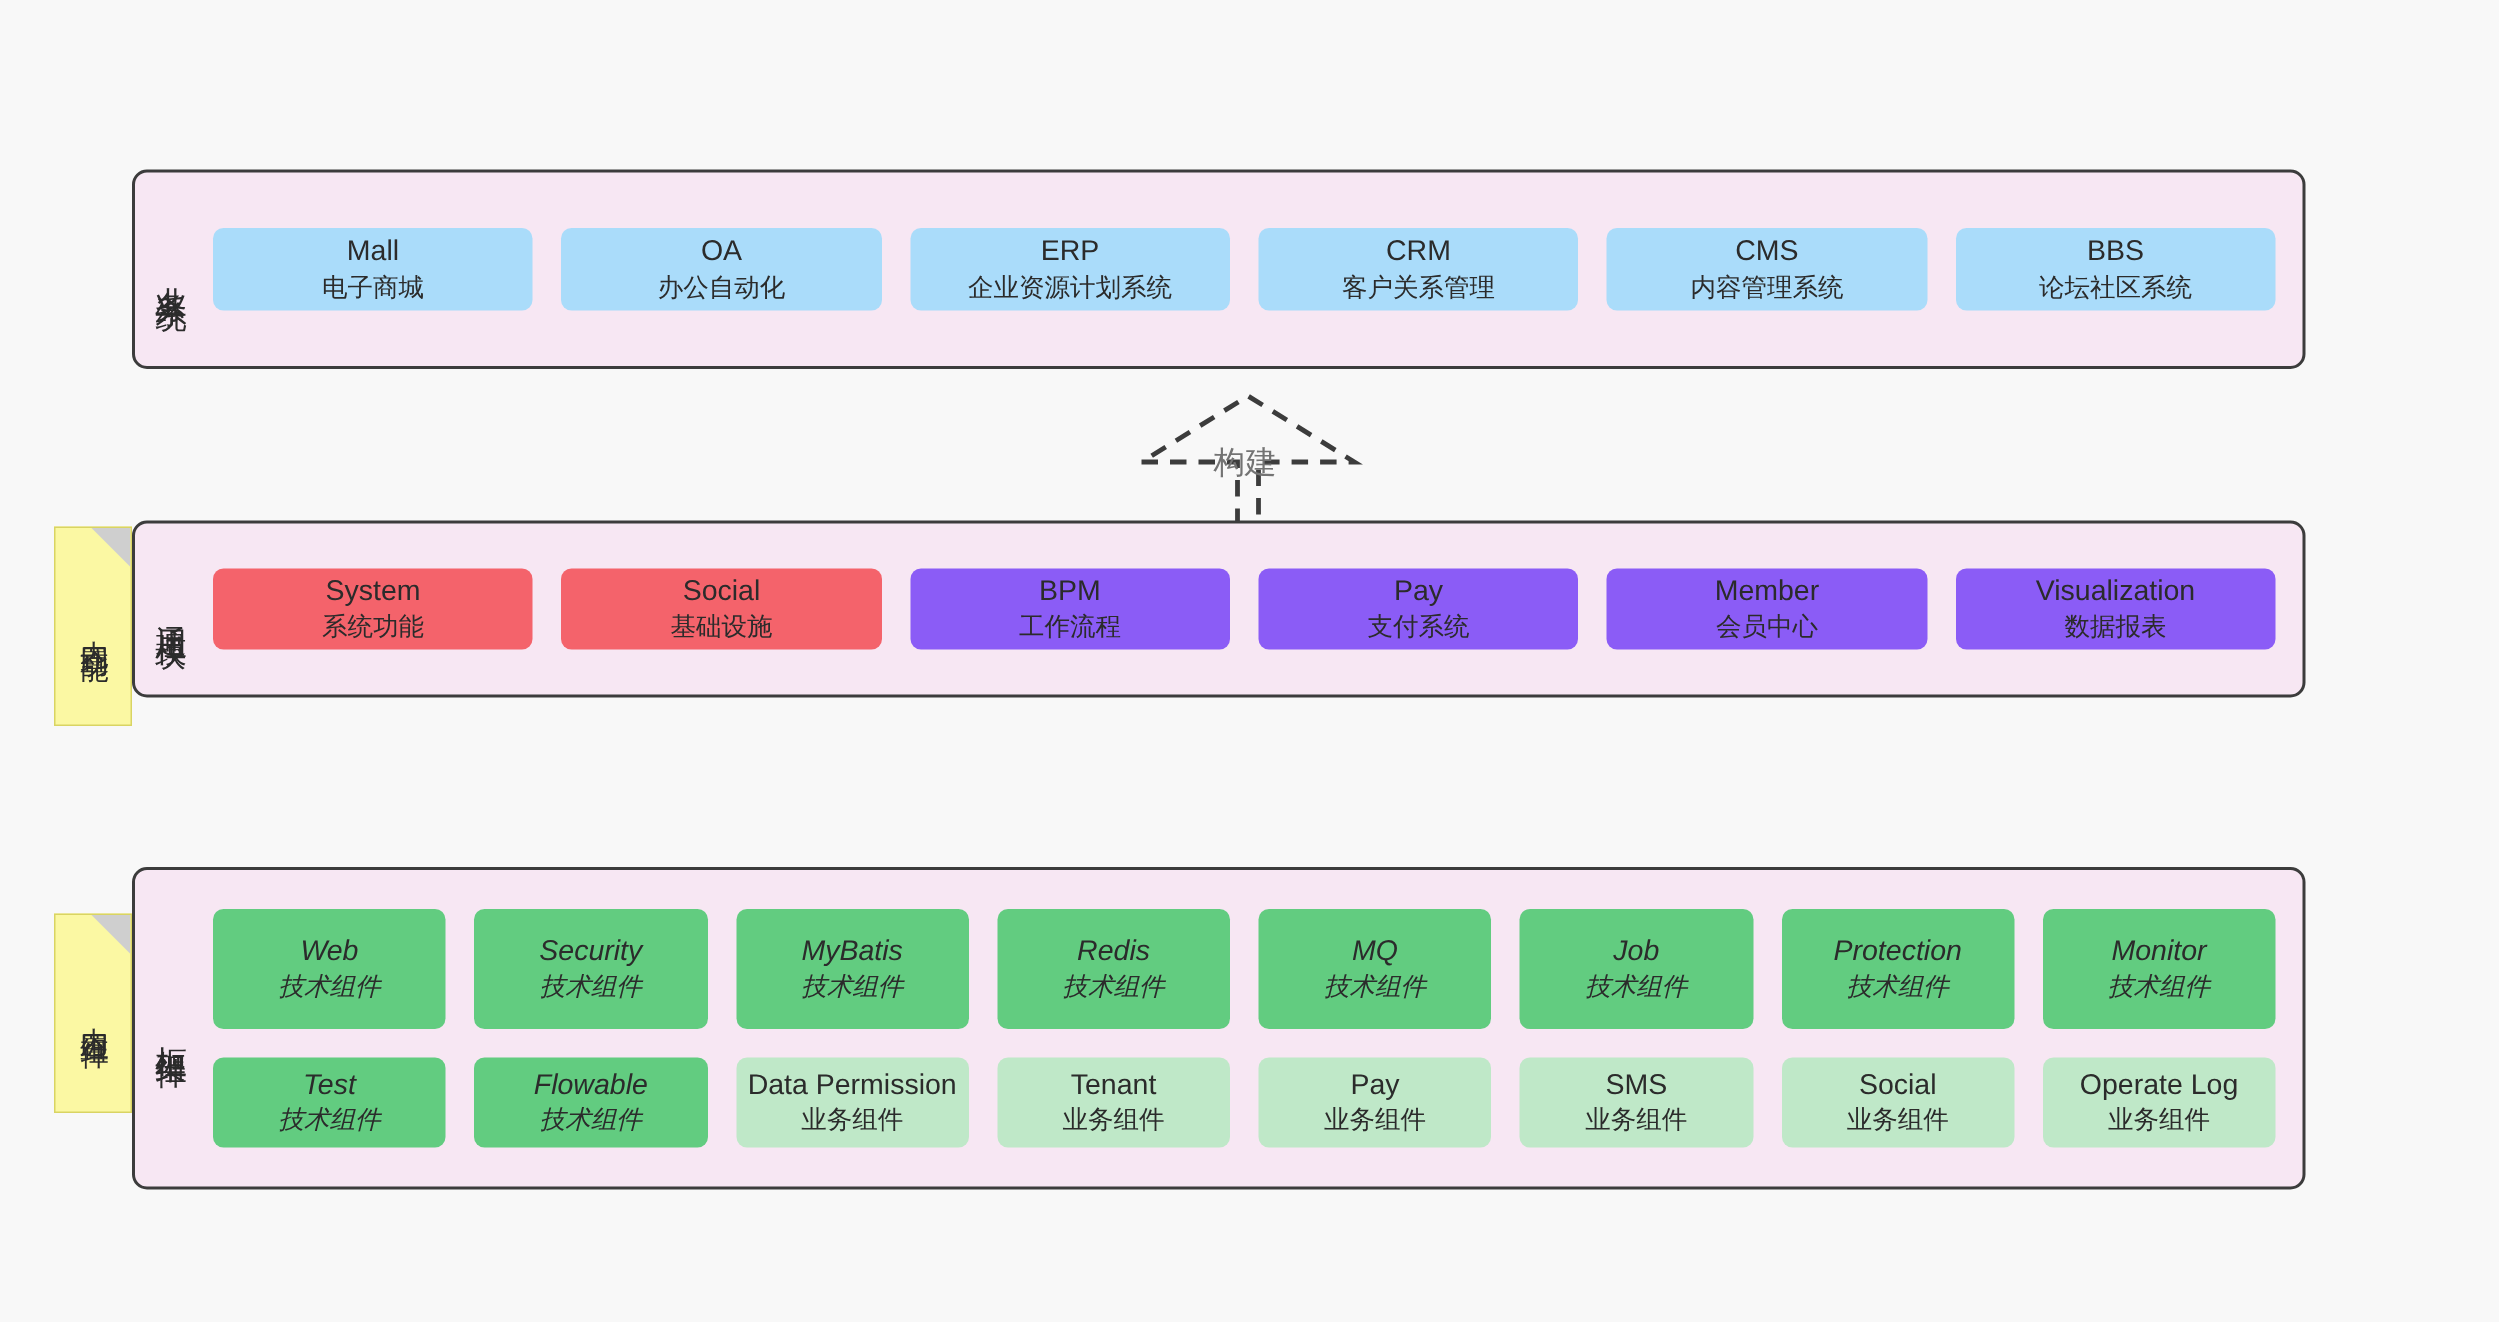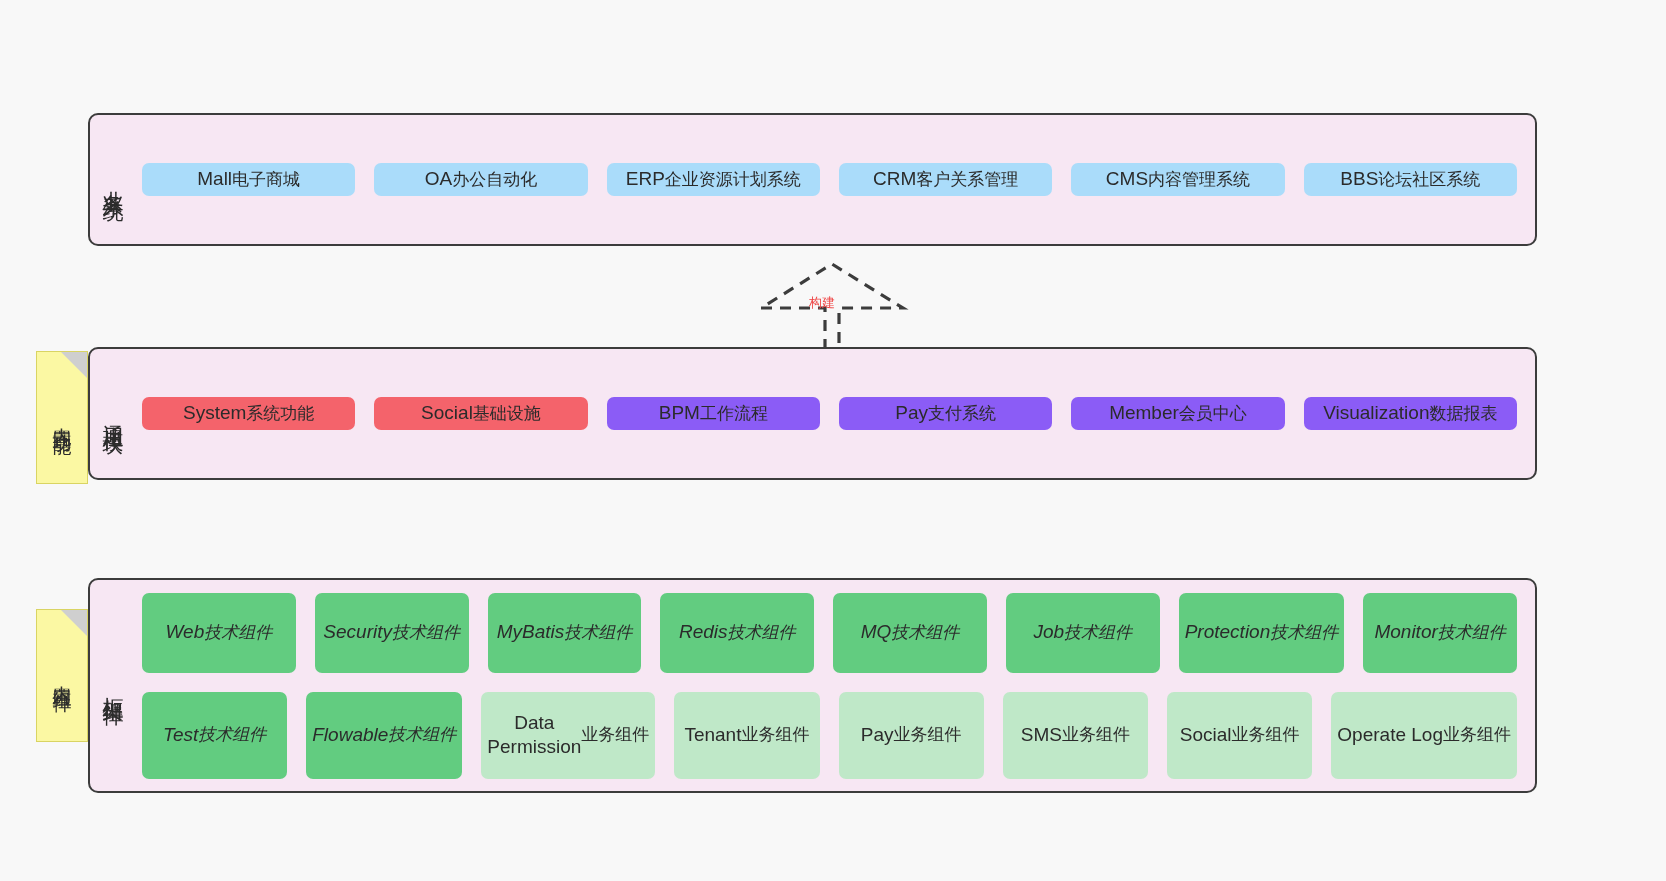--- a/index.html
+++ b/index.html
@@ -63,21 +63,21 @@
     display: flex;
     flex-direction: row;
     gap: 19px;
   }
 
   
   .node {
     flex: 1 1 0;
     border-radius: 7px;
     display: flex;
-    flex-direction: row;
+    flex-direction: column;
     align-items: center;
     justify-content: center;
     text-align: center;
     box-sizing: border-box;
     padding: 4px 6px;
     line-height: 1.28;
   }
   .node .en {
     font-size: 19px;
     white-space: nowrap;
@@ -122,22 +122,22 @@
     border-left: 26px solid transparent;
   }
 
   
   .connector {
     position: absolute;
   }
   .connector svg { display: block; overflow: visible; }
   .connector .clabel {
     position: absolute;
-    font-size: 13px;
-    color: #ef4444;
+    font-size: 21px;
+    color: #737373;
     background: transparent;
     white-space: nowrap;
     user-select: none;
   }
 </style>
 </head>
 <body>
 
 <div id="canvas">
 
@@ -186,21 +186,21 @@
       <path d="M 68 88 L 68 46 L 4 46 L 75 2 L 146 46 L 82 46 L 82 88" fill="none" stroke="#3c3c3c" stroke-width="3.2" stroke-dasharray="11 8" stroke-linejoin="miter"></path>
     </svg>
     <span class="clabel" style="left:52px; top:32px;">构建</span>
   </div>
 
   <div class="note" style="left:36px; top:351px; width:52px; height:133px;">
     <span class="fold"></span>
     <span>内置功能</span>
   </div>
 
-  <div class="layer" id="layer-modules" style="left:88px; top:347px; width:1449px; height:133px;">
+  <div class="layer" id="layer-modules" style="left:88px; top:347px; width:1449px; height:118px;">
     <div class="layer-title">通用模块</div>
     <div class="layer-body">
       <div class="row">
 
         <div class="node red">
           <span class="en">System</span>
           <span class="cn">系统功能</span>
         </div>
 
         <div class="node red">
@@ -270,21 +270,21 @@
         <div class="node green">
           <span class="en">Protection</span>
           <span class="cn">技术组件</span>
         </div>
         <div class="node green">
           <span class="en">Monitor</span>
           <span class="cn">技术组件</span>
         </div>
       </div>
 
-      <div class="row" style="height:87px;">
+      <div class="row" style="height:60px;">
         <div class="node green">
           <span class="en">Test</span>
           <span class="cn">技术组件</span>
         </div>
         <div class="node green">
           <span class="en">Flowable</span>
           <span class="cn">技术组件</span>
         </div>
         <div class="node lightgreen wrap">
           <span class="en">Data Permission</span>

